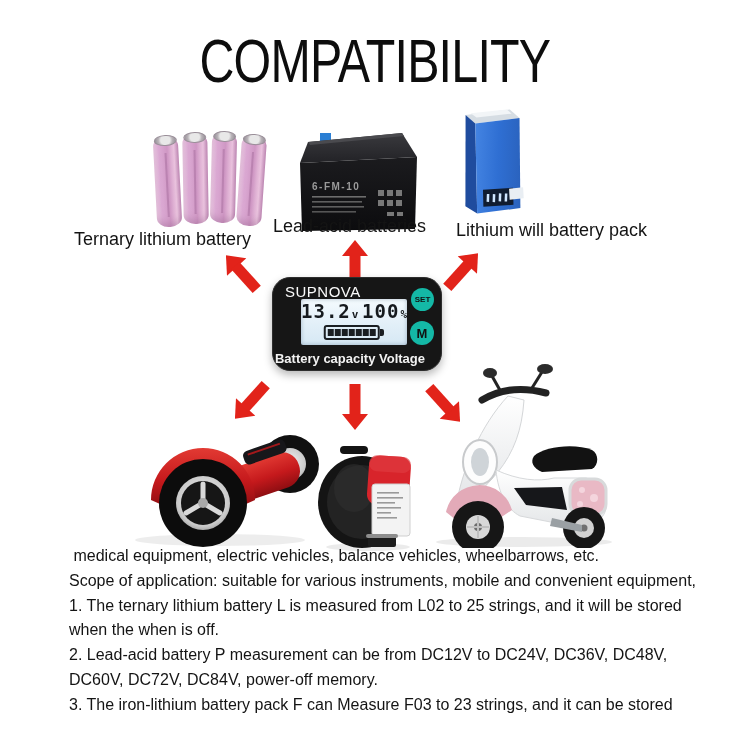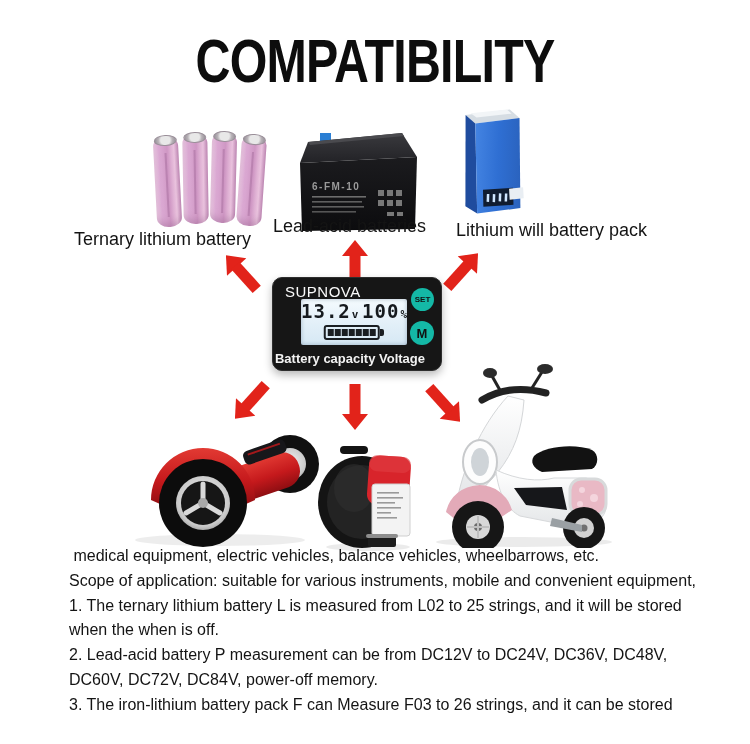--- a/index.html
+++ b/index.html
@@ -1,21 +1,21 @@
 <!DOCTYPE html>
 <html><head>
 <meta charset="utf-8">
 <style>
   html,body{margin:0;padding:0;background:#fff;}
   .stage{position:relative;width:750px;height:744px;background:#fff;overflow:hidden;
          font-family:"Liberation Sans",sans-serif;color:#161616;}
 
   
   .title{position:absolute;left:0;top:30px;width:750px;text-align:center;
-         font-size:62px;font-weight:700;line-height:1;color:#0d0d0d;white-space:nowrap;}
+         font-size:62px;font-weight:400;line-height:1;color:#0d0d0d;white-space:nowrap;}
   .title span{display:inline-block;transform:scaleX(.78);transform-origin:center;letter-spacing:-1px;}
 
   
   .src-label{position:absolute;font-size:18px;color:#141414;white-space:nowrap;}
   .lbl-ternary{left:74px;top:229px;}
   .lbl-lead{left:273px;top:216px;}
   .lbl-iron{left:456px;top:220px;}
 
   
   .cells{position:absolute;left:153px;top:131px;width:116px;height:100px;}
@@ -34,21 +34,21 @@
 
   
   .abs{position:absolute;}
 
   
   .arrow{position:absolute;width:26px;height:48px;}
   .arrow svg{display:block;width:100%;height:100%;}
 
   
   .meter{position:absolute;left:272px;top:277px;width:168px;height:92px;background:#161616;
-         border:1px solid #2e2e2e;border-radius:10px;box-shadow:0 4px 8px rgba(0,0,0,.28);}
+         border:1px solid #2e2e2e;border-radius:18px;box-shadow:0 4px 8px rgba(0,0,0,.28);}
   .meter .brand{position:absolute;left:12px;top:5px;color:#fafafa;font-size:15px;letter-spacing:.5px;}
   .meter .btn{position:absolute;background:#14b8a6;color:#111;border-radius:50%;
               display:flex;align-items:center;justify-content:center;font-weight:700;}
   .meter .btn-set{right:7px;top:10px;width:23px;height:23px;font-size:8px;}
   .meter .btn-m{right:7px;top:43px;width:24px;height:24px;font-size:13px;}
   .lcd{position:absolute;left:28px;top:21px;width:106px;height:46px;border-radius:2px;
        background:linear-gradient(180deg,#f5fbfe 0%,#e2eff8 55%,#d6e8f4 100%);
        box-shadow:inset 0 0 4px rgba(40,70,100,.35);}
   .lcd-row{display:flex;align-items:baseline;justify-content:center;margin-top:1px;
            font-family:"DejaVu Sans Mono",monospace;font-weight:700;color:#161a1e;}
@@ -313,16 +313,16 @@
     <path d="M128,160 L158,167 L158,174 L126,168 Z" fill="#9aa0a4"></path>
   </svg>
 
   <div class="desc">
     <div> medical equipment, electric vehicles, balance vehicles, wheelbarrows, etc.</div>
     <div>Scope of application: suitable for various instruments, mobile and convenient equipment,</div>
     <div>1. The ternary lithium battery L is measured from L02 to 25 strings, and it will be stored</div>
     <div>when the when is off.</div>
     <div>2. Lead-acid battery P measurement can be from DC12V to DC24V, DC36V, DC48V,</div>
     <div>DC60V, DC72V, DC84V, power-off memory.</div>
-    <div>3. The iron-lithium battery pack F can Measure F03 to 26 strings, and it can be stored</div>
+    <div>3. The iron-lithium battery pack F can Measure F03 to 23 strings, and it can be stored</div>
   </div>
 
 </div>
 
 </body></html>

